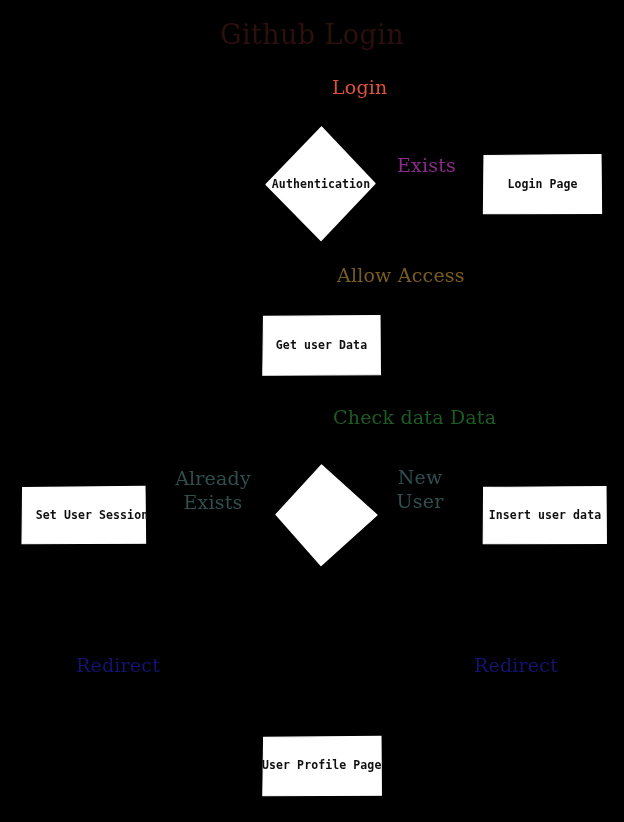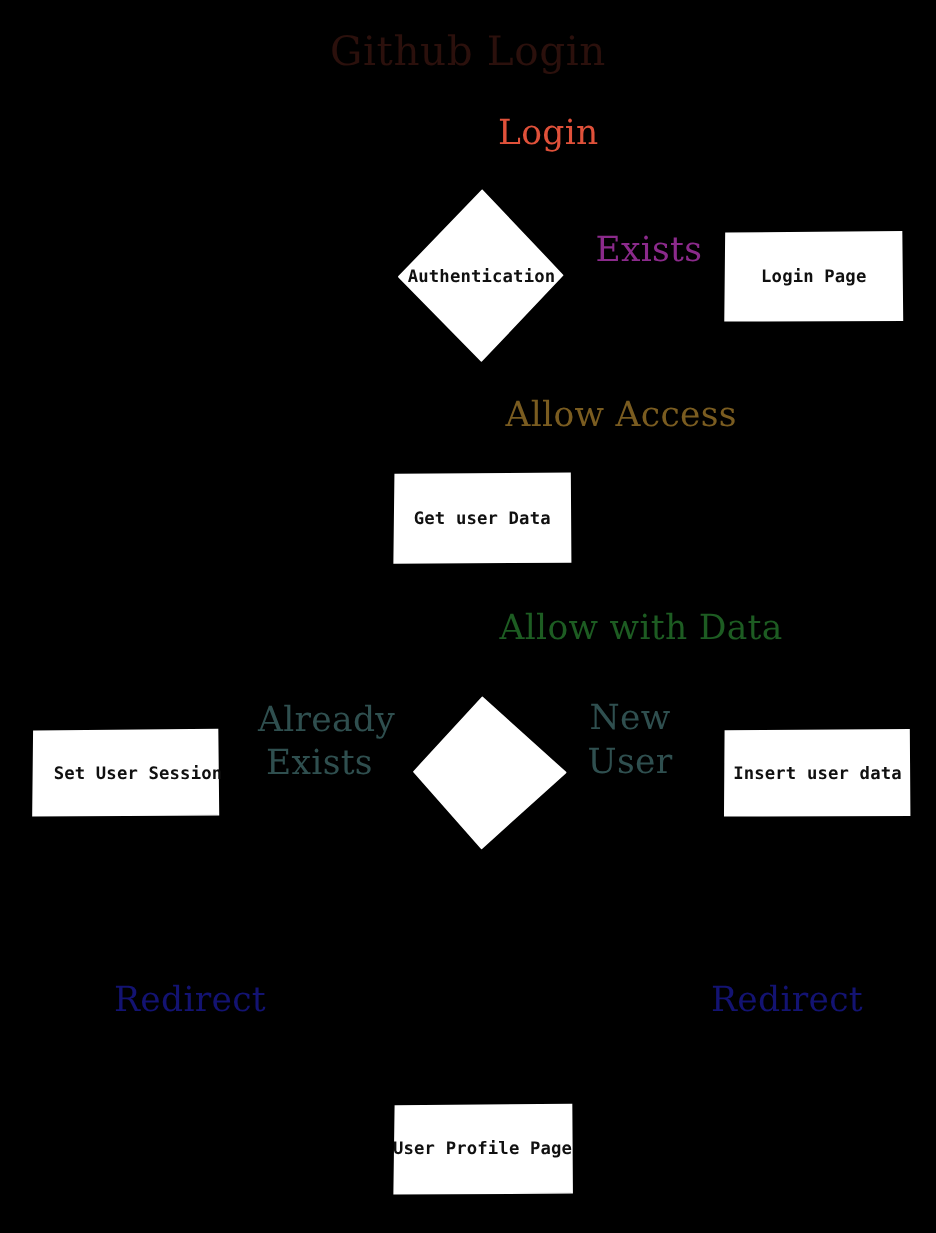--- a/index.html
+++ b/index.html
@@ -37,21 +37,21 @@
     text-align: center;
     font-family: "DejaVu Serif", serif;
     font-size: 27px;
     color: #2b100c;
     letter-spacing: 0.4px;
   }
 
   
   .edge-label {
     font-family: "DejaVu Serif", serif;
-    font-size: 23px;
+    font-size: 19px;
     letter-spacing: 0.2px;
   }
   .edge-label.two-line {
     text-align: center;
     line-height: 1.28;
   }
 
   
   .node-text {
     position: absolute;
@@ -115,21 +115,21 @@
   <div class="node-text" style="left:483px; top:508px; width:124px;">Insert user data</div>
 
   <div class="node-text" style="left:262px; top:758px; width:96px;">User Profile Page</div>
 
   <div class="txt edge-label" style="left:332px; top:77px; color:#e0513a;">Login</div>
 
   <div class="txt edge-label" style="left:397px; top:155px; color:#8b2a8b;">Exists</div>
 
   <div class="txt edge-label" style="left:337px; top:265px; color:#7a5c20;">Allow Access</div>
 
-  <div class="txt edge-label" style="left:333px; top:407px; color:#1d5c22;">Allow with Data</div>
+  <div class="txt edge-label" style="left:333px; top:407px; color:#1d5c22;">Check data Data</div>
 
   <div class="txt edge-label two-line" style="left:172px; top:466px; width:82px; color:#2f4f4f;">Already
 Exists</div>
 
   <div class="txt edge-label two-line" style="left:390px; top:465px; width:60px; color:#2f4f4f;">New
 User</div>
 
   <div class="txt edge-label" style="left:76px; top:655px; color:#131372;">Redirect</div>
 
   <div class="txt edge-label" style="left:474px; top:655px; color:#131372;">Redirect</div>

